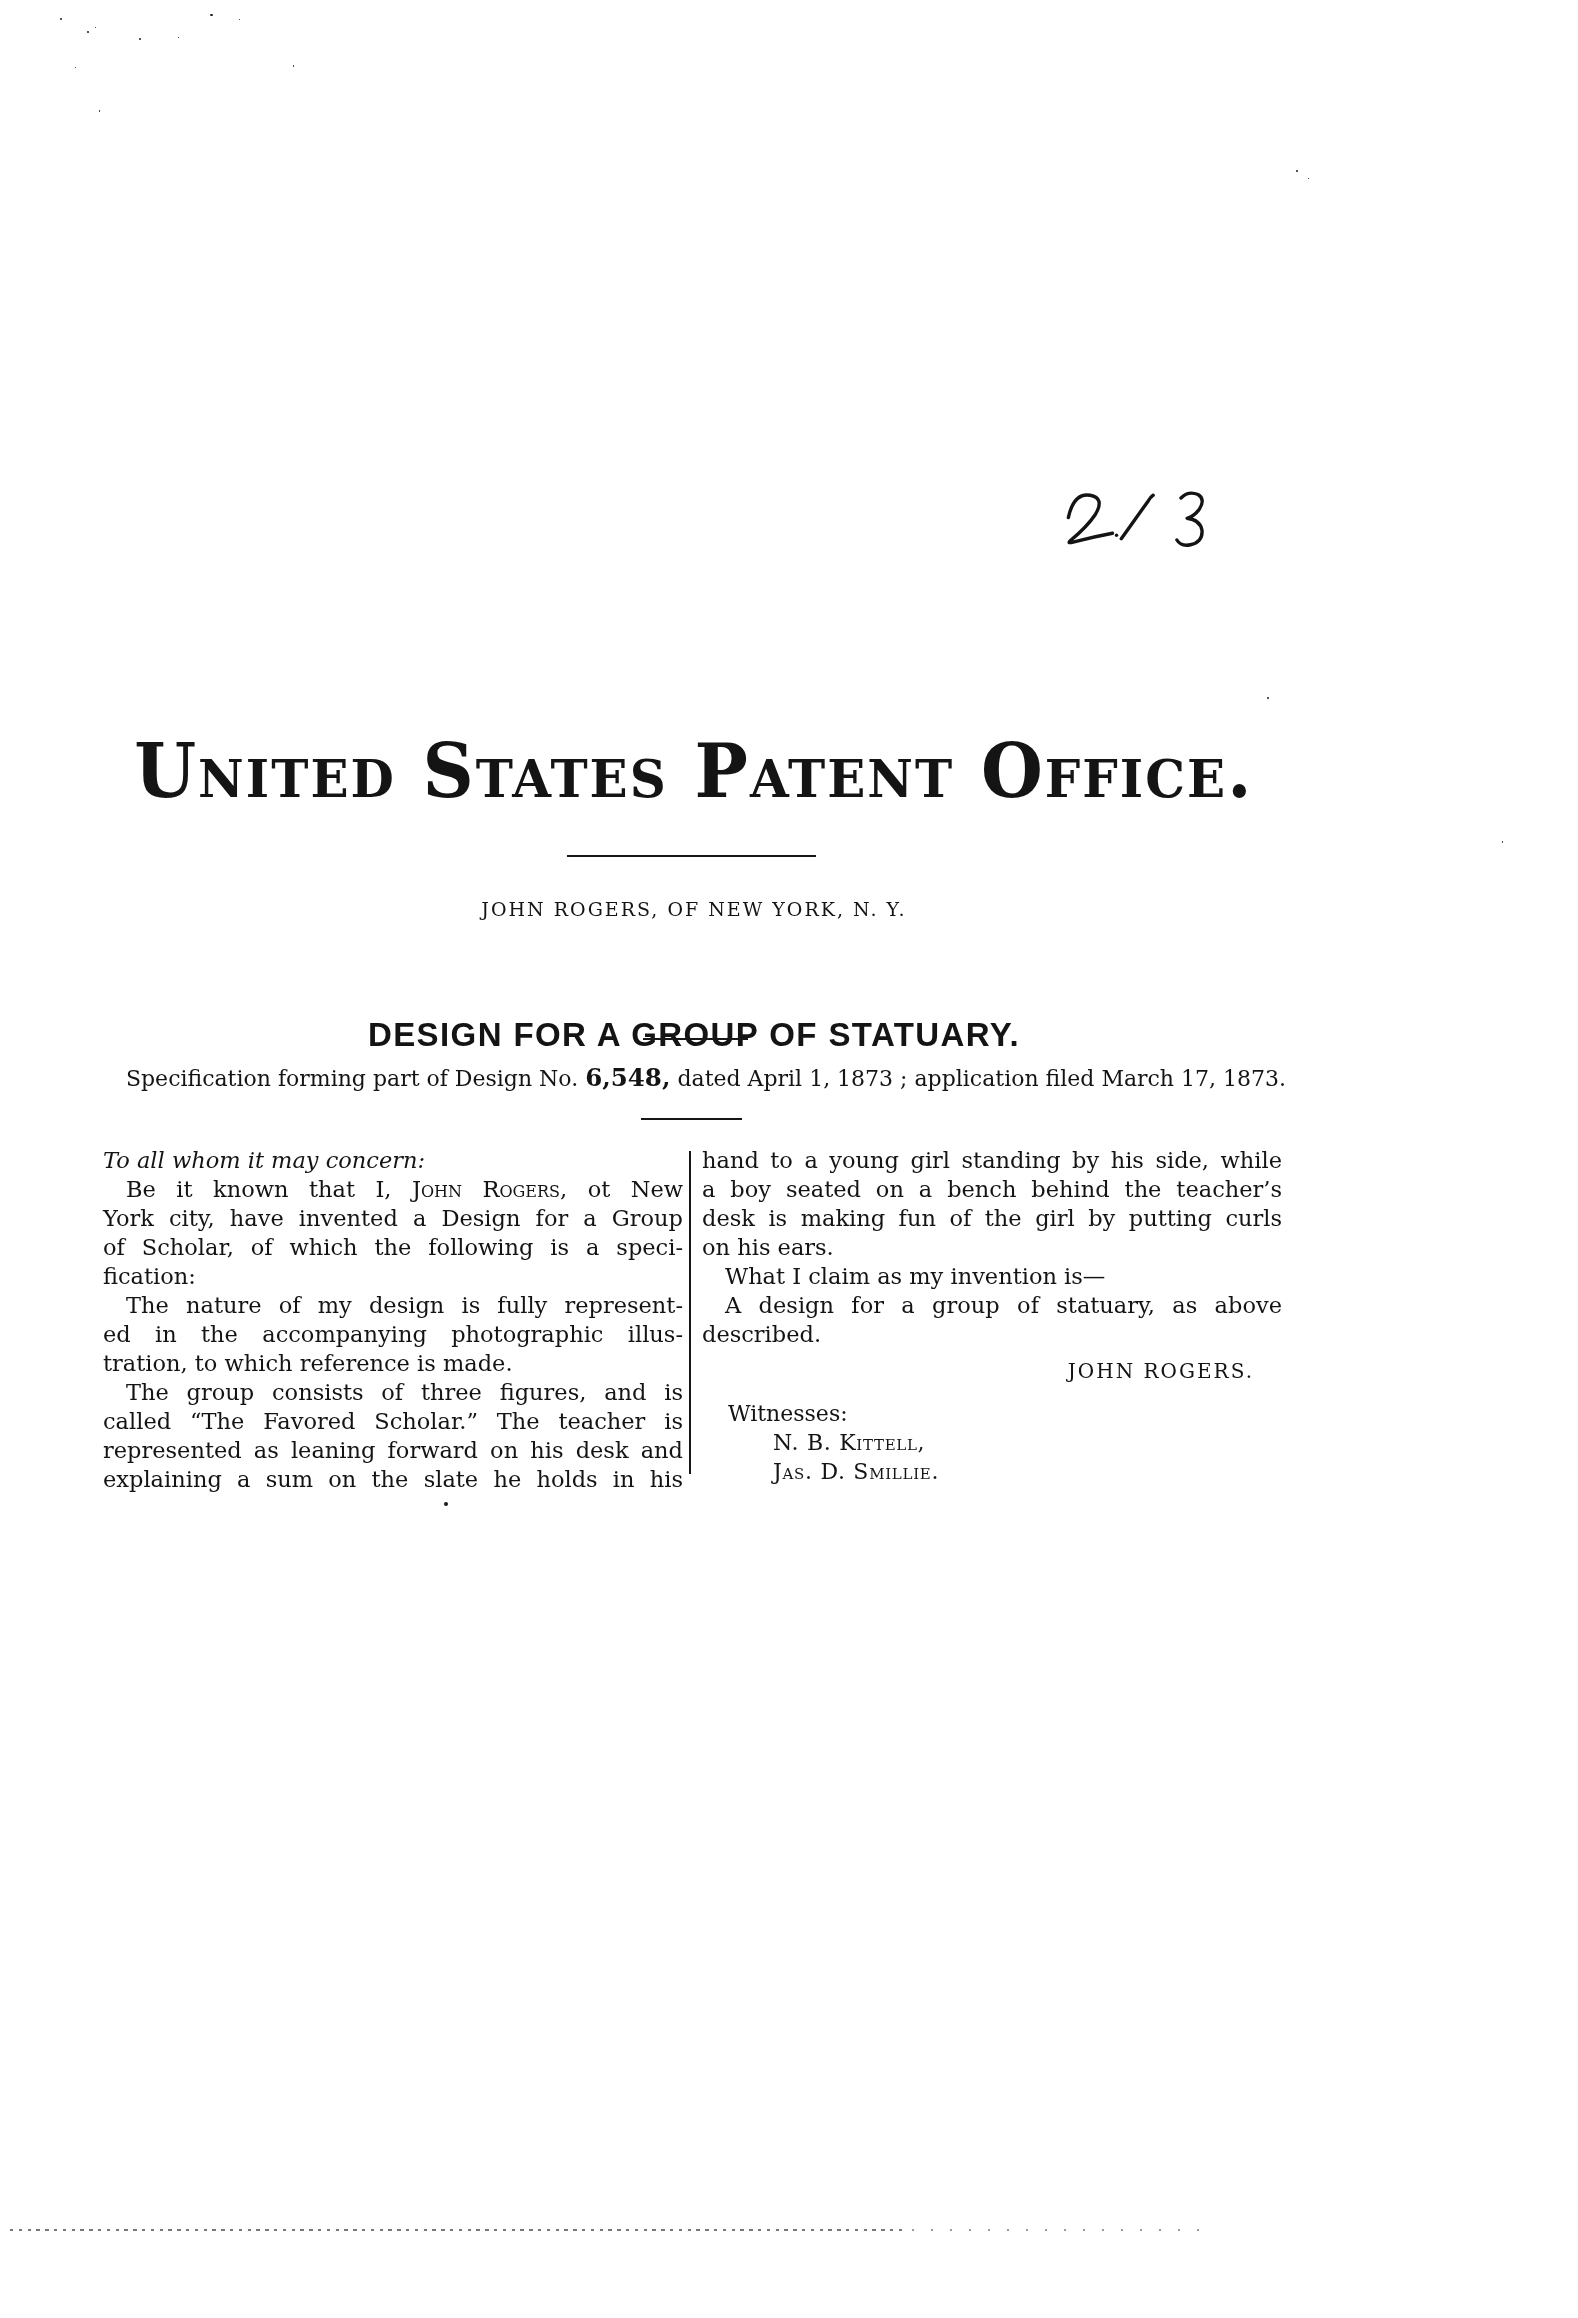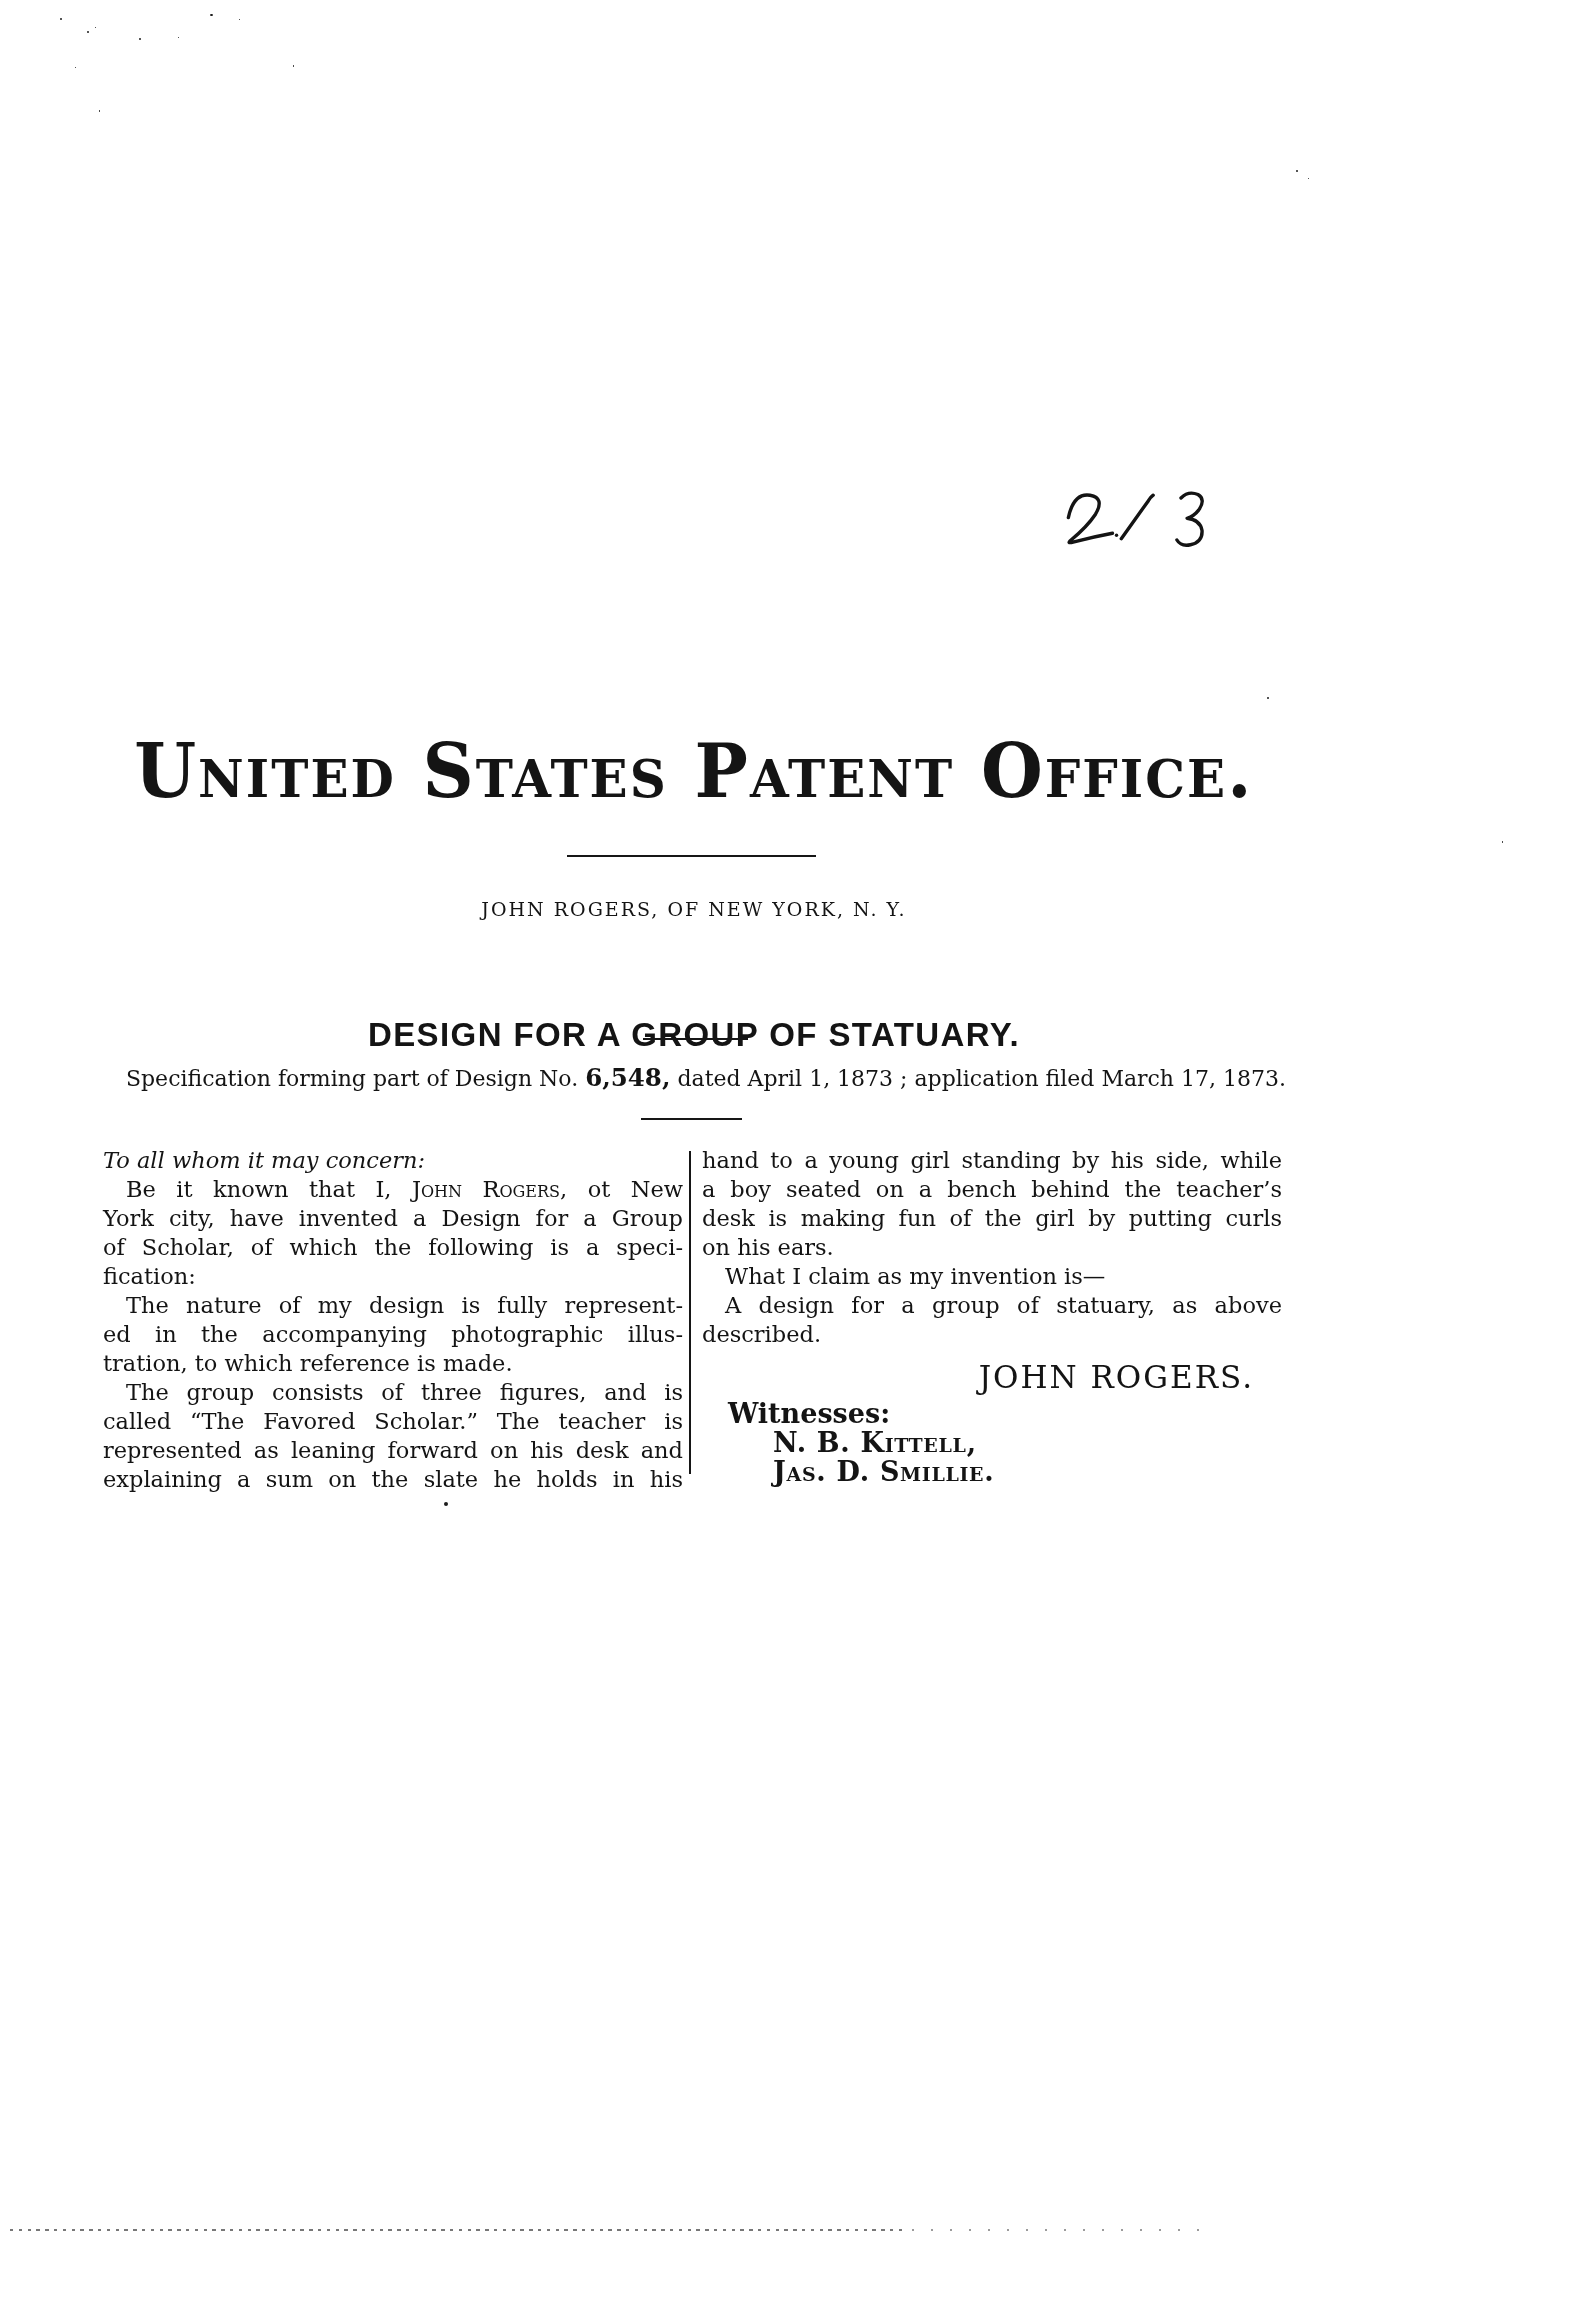--- a/index.html
+++ b/index.html
@@ -77,29 +77,29 @@
   }
   .line.fill { text-align: justify; text-align-last: justify; }
   .line.indent { text-indent: 23px; }
   .line.italic { font-style: italic; }
   .sc { font-variant: small-caps; }
 
   .signature {
     position: absolute;
     left: 702px; top: 1359px; width: 552px;
     text-align: right;
-    font-size: 31px;
+    font-size: 20px;
     letter-spacing: 2px;
     white-space: nowrap;
   }
   .witnesses {
     position: absolute;
     left: 728px; top: 1399px; width: 476px;
   }
-  .witnesses .line { font-size: 27px; line-height: 29px; font-weight: bold; }
+  .witnesses .line { font-size: 22px; line-height: 29px; }
   .witnesses .line.wname { margin-left: 45px; letter-spacing: 0.7px; }
 
   
   .handwritten {
     position: absolute;
     left: 1048px; top: 480px;
     width: 190px; height: 82px;
   }
 
   

